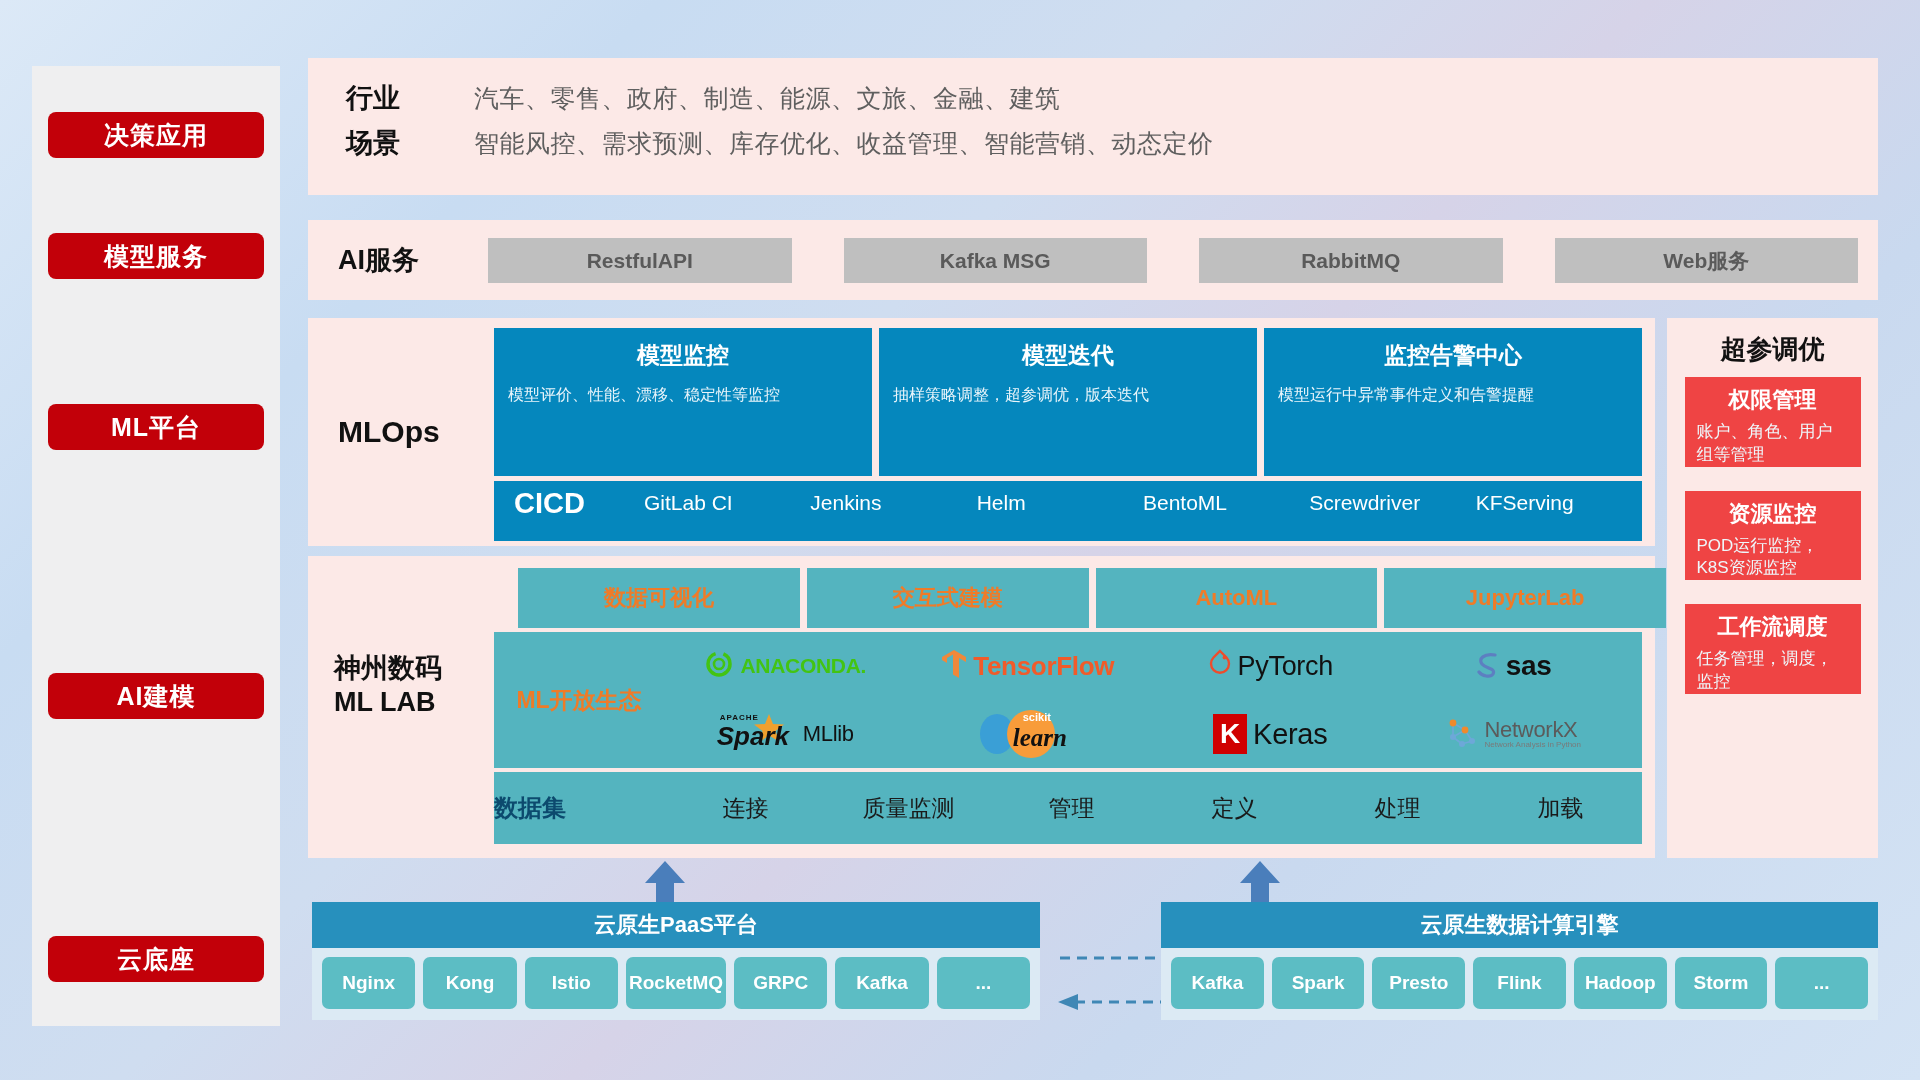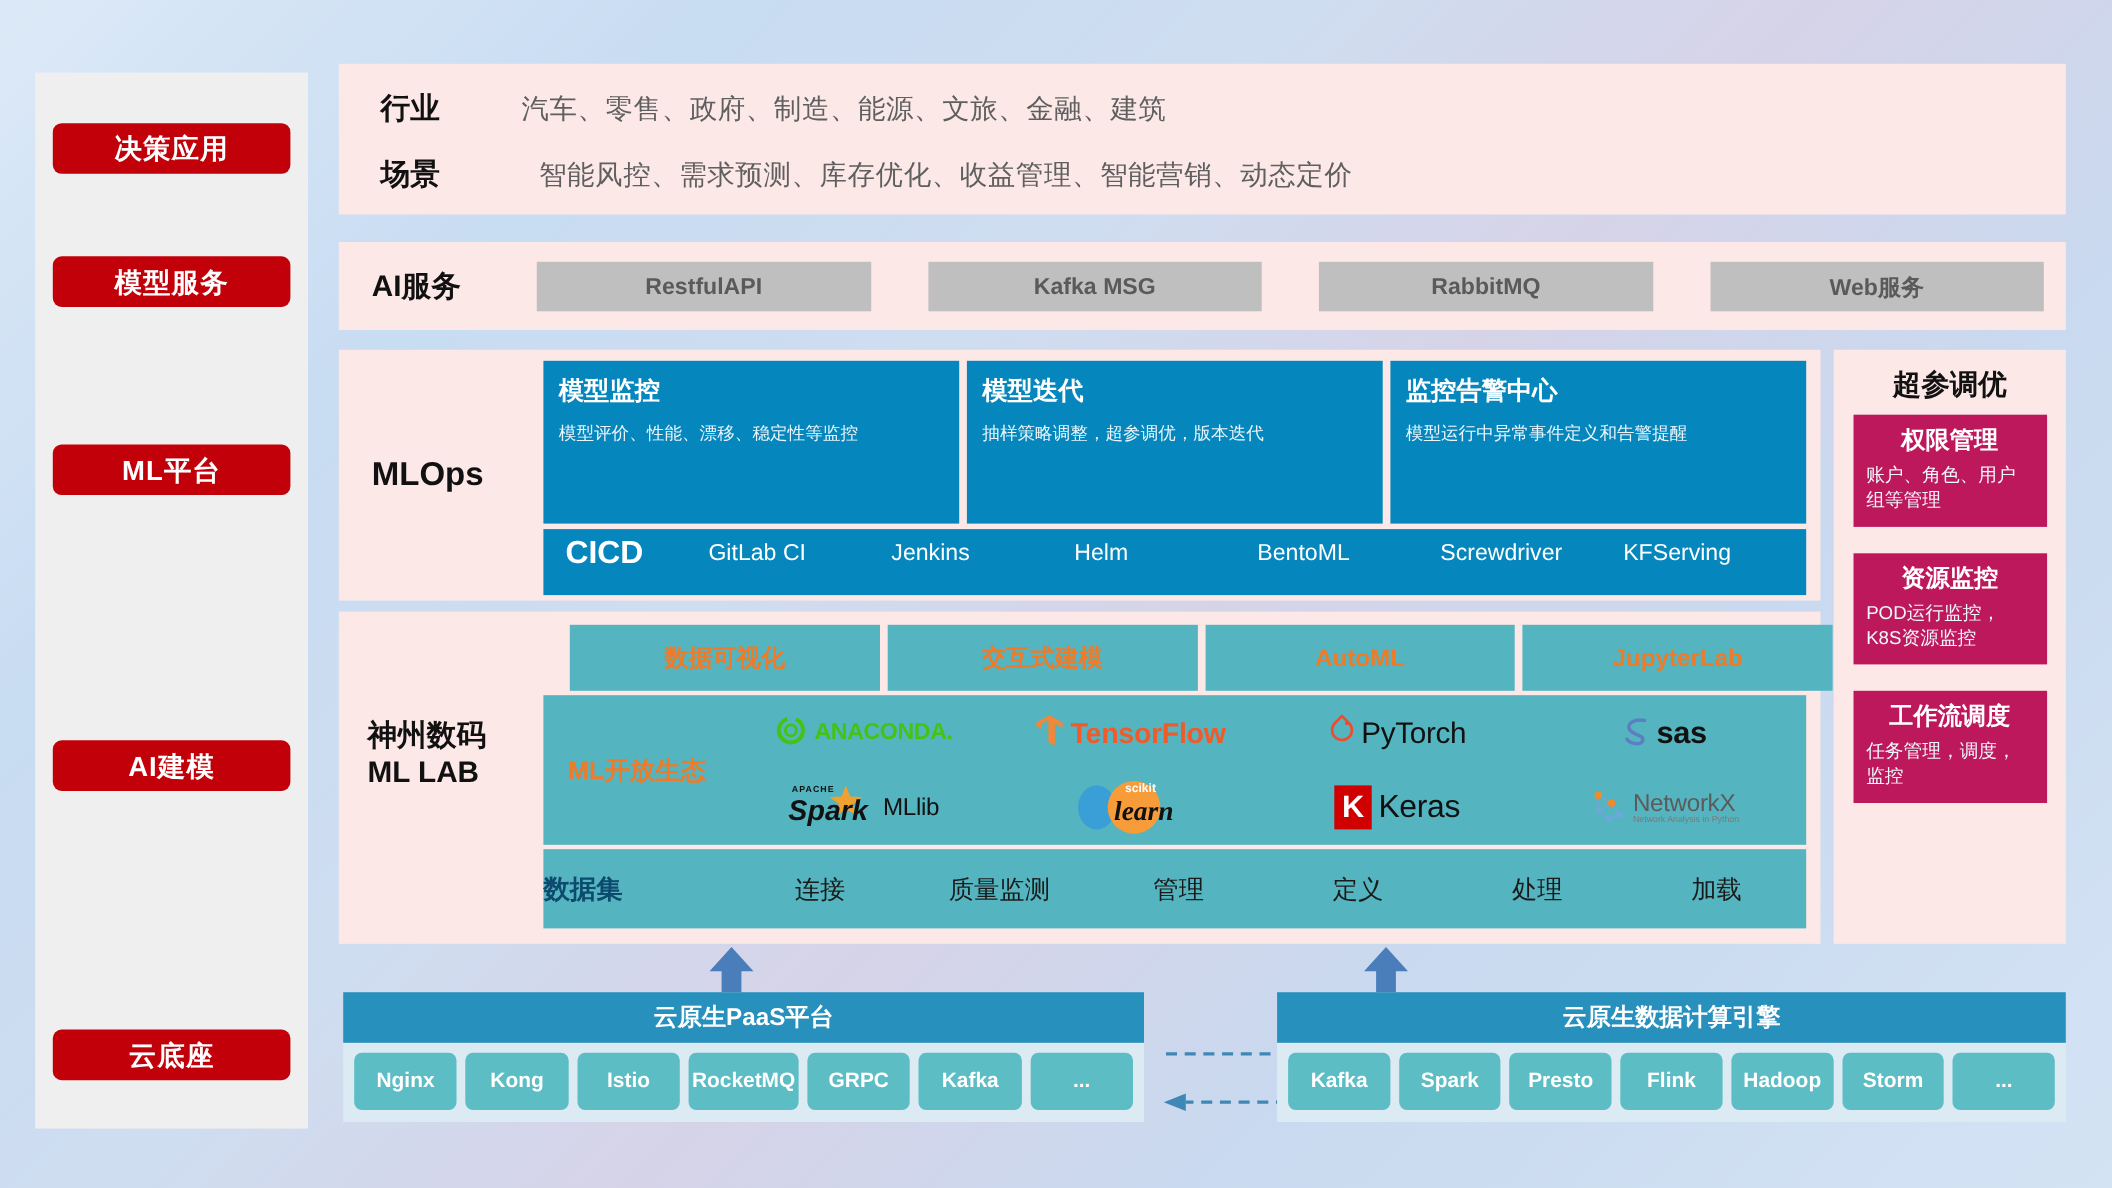--- a/index.html
+++ b/index.html
@@ -51,21 +51,21 @@
 
   
   .mlops-band { left: 308px; top: 318px; width: 1347px; height: 228px; }
   .mlops-label { position: absolute; left: 30px; top: 0; height: 228px; width: 150px;
                  justify-content: flex-start; font-size: 30px; }
   .mlops-cards { position: absolute; left: 186px; top: 10px; width: 1148px; height: 148px;
                  display: flex; gap: 7px; }
   .mlops-card {
     flex: 1; background: #0587bd; color: #fff; padding: 12px 14px 0 14px;
   }
-  .mlops-card h4 { font-size: 23px; margin-bottom: 13px; font-weight: bold; }
+  .mlops-card h4 { font-size: 23px; text-align: center; margin-bottom: 13px; font-weight: bold; }
   .mlops-card p { font-size: 16px; line-height: 1.42; color: #e9f5fb; }
   .cicd-bar {
     position: absolute; left: 186px; top: 163px; width: 1148px; height: 60px;
     background: #0587bd; display: flex; align-items: flex-start; color: #fff;
     padding-left: 20px;
   }
   .cicd-title { font-size: 29px; font-weight: bold; width: 130px; padding-top: 6px; }
   .cicd-items { flex: 1; display: flex; padding-top: 10px; }
   .cicd-item {
     flex: 1; font-size: 21px; text-align: left; padding-right: 6px;
@@ -96,21 +96,21 @@
             background: #54b4bf; display: flex; align-items: center; }
   .ds-label { width: 170px; text-align: left; font-size: 24px; font-weight: bold; color: #0c4a6e; }
   .ds-items { flex: 1; display: flex; }
   .ds-item { flex: 1; text-align: center; font-size: 23px; color: #1a1a1a; font-weight: 500; }
 
   
   .mon-band { left: 1667px; top: 318px; width: 211px; height: 540px; }
   .mon-title { text-align: center; font-size: 26px; font-weight: bold; color: #111;
                padding: 14px 0 10px 0; }
   .mon-card {
-    margin: 0 auto 24px auto; width: 176px; background: #be185d; color: #fff; padding: 8px 12px 12px 12px;
+    margin: 0 auto 24px auto; width: 176px; background: #ef4444; color: #fff; padding: 8px 12px 0 12px;
   }
   .mon-card h5 { font-size: 22px; text-align: center; font-weight: bold; margin-bottom: 6px; }
   .mon-card p { font-size: 17px; line-height: 1.34; color: #eef7fb; }
 
   
   .arrow-up { position: absolute; width: 44px; height: 58px; }
   .arrow-up svg { display:block; }
 
   .cloud-block { position: absolute; background: #dceaf4; }
   .cloud-head {
@@ -136,21 +136,21 @@
   <div class="stage-chip" style="top:233px">模型服务</div>
   <div class="stage-chip" style="top:404px">ML平台</div>
   <div class="stage-chip" style="top:673px">AI建模</div>
   <div class="stage-chip" style="top:936px">云底座</div>
 
   <div class="band biz-band">
     <div class="biz-row" style="left:38px; top:22px;">
       <span class="biz-key">行业</span>
       <span class="biz-val">汽车、零售、政府、制造、能源、文旅、金融、建筑</span>
     </div>
-    <div class="biz-row" style="left:38px; top:82px;gap:16px;">
+    <div class="biz-row" style="left:38px; top:67px;">
       <span class="biz-key">场景</span>
       <span class="biz-val">智能风控、需求预测、库存优化、收益管理、智能营销、动态定价</span>
     </div>
   </div>
 
   <div class="band ai-band">
     <div class="row-label ai-label">AI服务</div>
     <div class="ai-chips">
       <div class="ai-chip">RestfulAPI</div>
       <div class="ai-chip">Kafka MSG</div>

